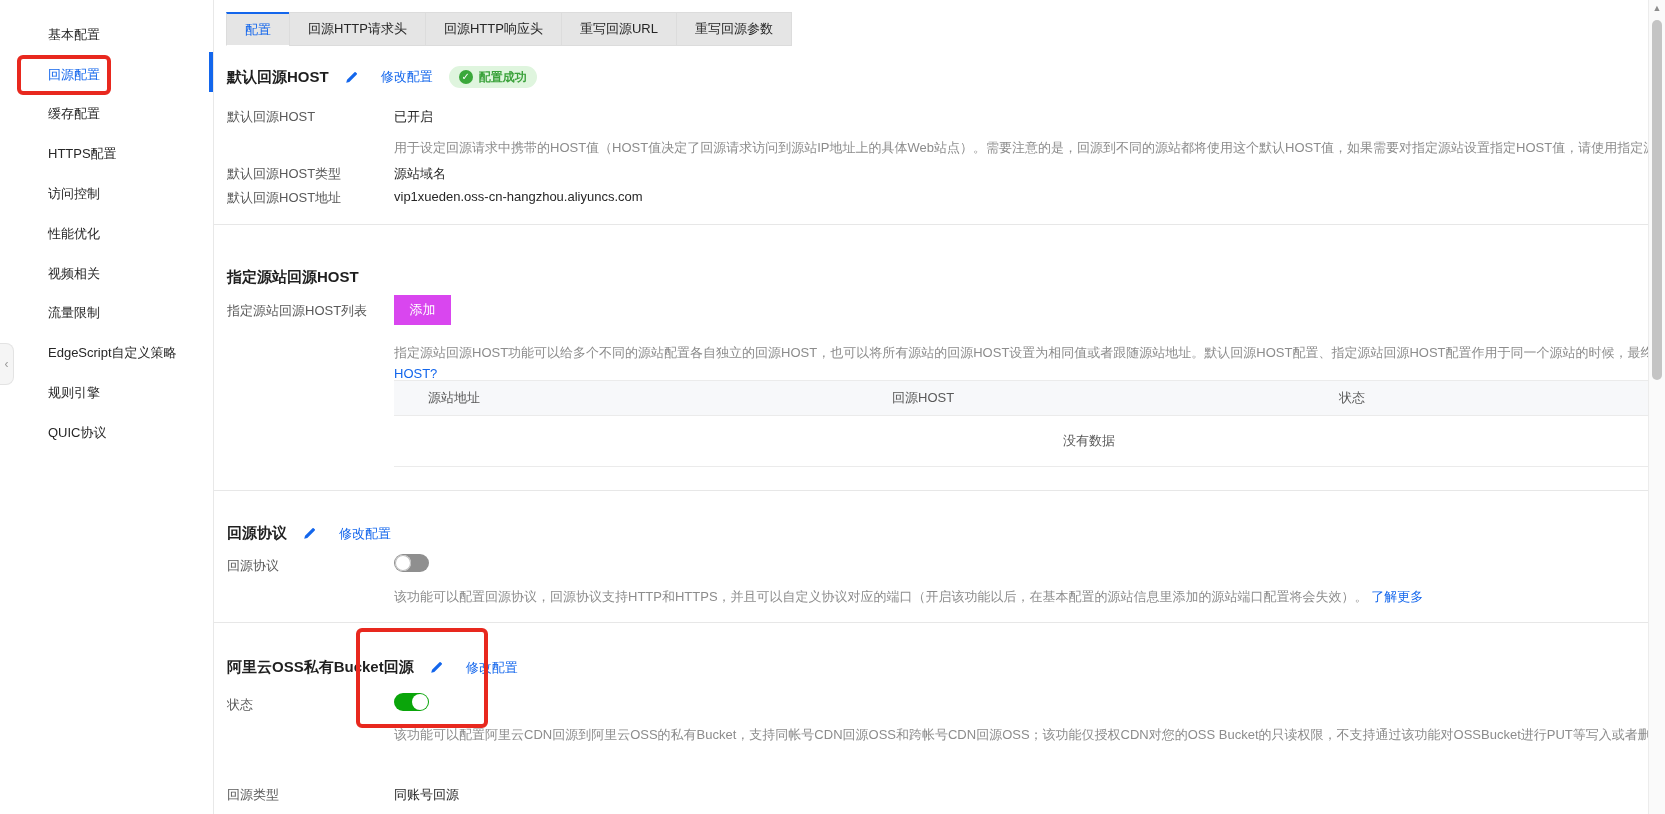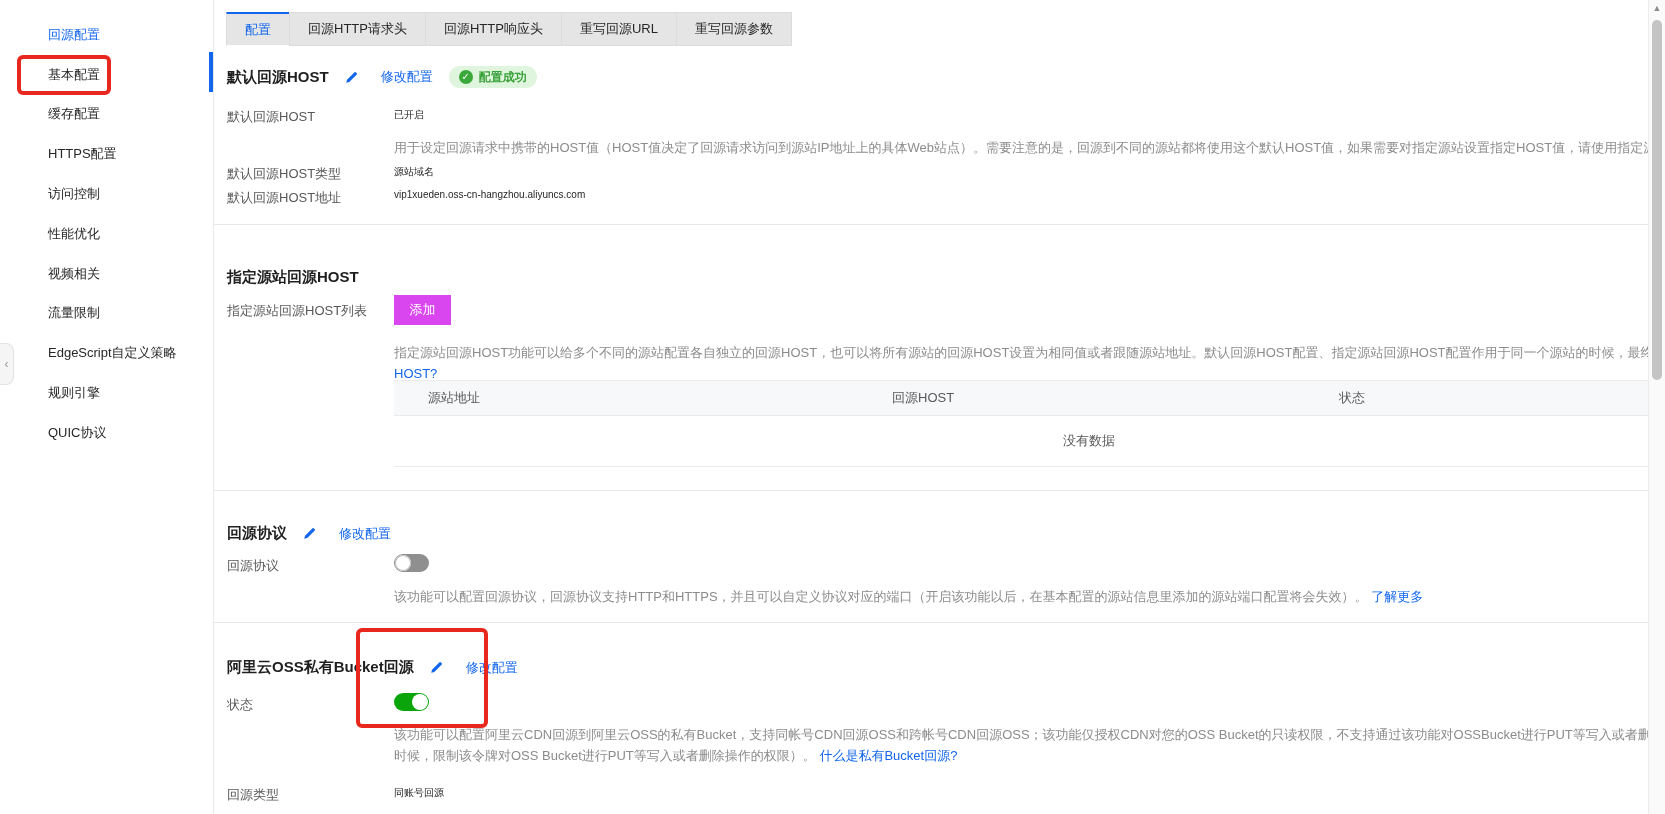--- a/index.html
+++ b/index.html
@@ -20,21 +20,21 @@
   .tab{height:34px;line-height:31px;padding:0 18px;font-size:13px;color:#262626;background:#e5e5e5;border:1px solid #dcdcdc;margin-left:-1px;box-sizing:border-box;cursor:pointer;white-space:nowrap;}
   .tab.active{color:#1366ec;border-top:2px solid #1366ec;border-bottom:1px solid #fff;}
 
   
   .sec-title{position:absolute;display:flex;align-items:center;gap:16px;}
   .sec-title h2{font-size:15px;font-weight:bold;color:#1f1f1f;margin:0;white-space:nowrap;}
   .edit-link{display:inline-flex;align-items:center;gap:23px;font-size:13px;color:#1366ec;cursor:pointer;white-space:nowrap;}
   .badge{display:inline-flex;align-items:center;gap:6px;height:22px;padding:0 10px;border-radius:11px;background:#dff5de;color:#3aa23a;font-size:12px;font-weight:bold;}
   .badge .dot{width:14px;height:14px;border-radius:50%;background:#3aa83a;color:#fff;font-size:10px;line-height:14px;text-align:center;display:inline-block;}
   .lbl{position:absolute;left:227px;font-size:13px;color:#595959;white-space:nowrap;}
-  .val{position:absolute;left:394px;font-size:10px;color:#262626;white-space:nowrap;}
+  .val{position:absolute;left:394px;font-size:13px;color:#262626;white-space:nowrap;}
   .desc{position:absolute;left:394px;font-size:13px;color:#8c8c8c;white-space:nowrap;}
   .link{color:#1366ec;cursor:pointer;}
   .divider{position:absolute;left:214px;right:17px;height:1px;background:#e7e7e7;}
 
   .btn-primary{position:absolute;left:394px;width:57px;height:30px;background:#d946ef;color:#fff;border:none;font-size:13px;cursor:pointer;font-family:inherit;}
 
   .toggle{position:absolute;left:394px;width:35px;height:18px;border-radius:10px;cursor:pointer;}
   .toggle::after{content:"";position:absolute;top:1px;width:16px;height:16px;border-radius:50%;background:#fff;}
   .toggle.off{background:#8f8f8f;}
   .toggle.off::after{left:1px;box-shadow:inset 0 0 0 1px #bdbdbd;}
@@ -51,22 +51,22 @@
   .scrollbar{position:absolute;right:0;top:0;width:17px;height:100%;background:#fafafa;border-left:1px solid #ececec;box-sizing:border-box;z-index:10;}
   .scroll-up{position:absolute;top:3px;left:0;width:100%;text-align:center;font-size:9px;color:#8c8c8c;cursor:pointer;}
   .scroll-thumb{position:absolute;top:20px;left:3px;width:10px;height:360px;background:#c4c4c4;border-radius:5px;cursor:grab;}
 </style>
 </head>
 <body>
 
 <div class="page">
 
   <div class="sidebar">
+    <div class="side-item">基本配置</div>
     <div class="side-item active">回源配置</div>
-    <div class="side-item">基本配置</div>
     <div class="side-item">缓存配置</div>
     <div class="side-item">HTTPS配置</div>
     <div class="side-item">访问控制</div>
     <div class="side-item">性能优化</div>
     <div class="side-item">视频相关</div>
     <div class="side-item">流量限制</div>
     <div class="side-item">EdgeScript自定义策略</div>
     <div class="side-item">规则引擎</div>
     <div class="side-item">QUIC协议</div>
     <div class="active-bar"></div>
@@ -151,24 +151,20 @@
       <svg width="13" height="13" viewBox="0 0 16 16" fill="currentColor">
           <path d="M1.5 14.5l1-3.8 9.2-9.2a1 1 0 0 1 1.4 0l1.4 1.4a1 1 0 0 1 0 1.4l-9.2 9.2-3.8 1z"></path>
         </svg>
       <span>修改配置</span>
     </span>
   </div>
   <div class="lbl" style="top:696px;">状态</div>
   <div class="toggle on" style="top:693px;"></div>
   <div class="red-annotation" style="left:356px;top:628px;width:124px;height:92px;"></div>
   <div class="desc" style="top:726px;">该功能可以配置阿里云CDN回源到阿里云OSS的私有Bucket，支持同帐号CDN回源OSS和跨帐号CDN回源OSS；该功能仅授权CDN对您的OSS Bucket的只读权限，不支持通过该功能对OSSBucket进行PUT等写入或者删除操作（如果您选</div>
-  <div class="desc" style="top:747px;">
-    <span>时候，限制该令牌对OSS Bucket进行PUT等写入或者删除操作的权限）。</span>
-    <span class="link">什么是私有Bucket回源?</span>
-  </div>
   <div class="lbl" style="top:786px;">回源类型</div>
   <div class="val" style="top:786px;">同账号回源</div>
 
   <div class="scrollbar">
     <div class="scroll-up">▲</div>
     <div class="scroll-thumb"></div>
   </div>
 
 </div>
 

